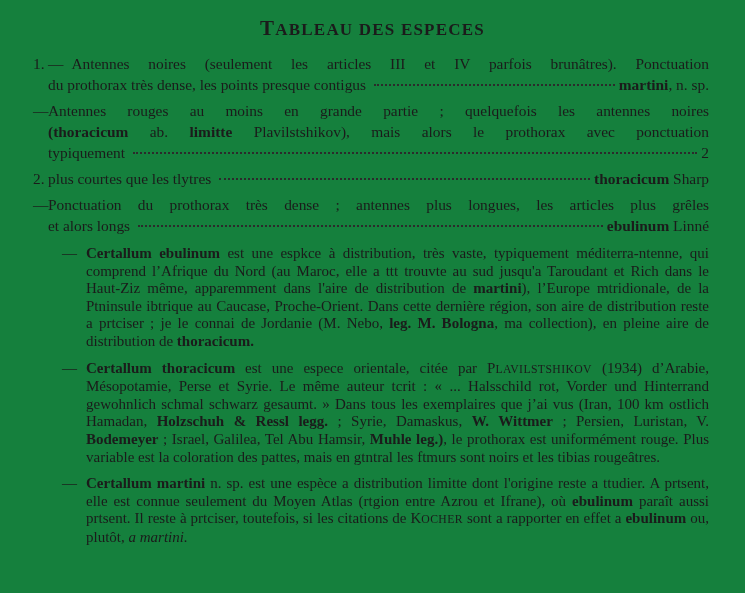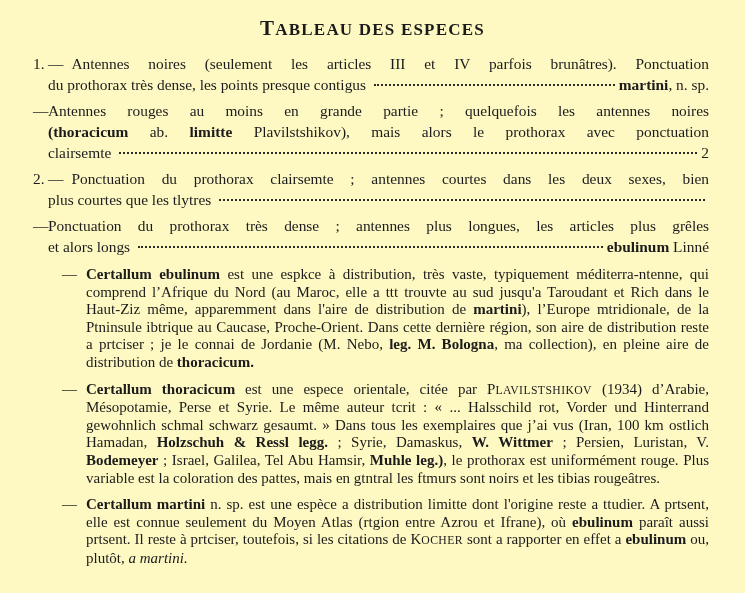--- a/index.html
+++ b/index.html
@@ -1,19 +1,19 @@
 <!DOCTYPE html>
 <html><head>
 <meta charset="utf-8">
 <style>
   html,body{margin:0;padding:0;background:#e9e9e7;}
   .page{
     position:relative;
     width:745px;height:593px;
-    background:#fef9c3;
+    background:#15803d;
     box-sizing:border-box;
     padding-top:16px;
     overflow:hidden;
     font-family:"Liberation Serif","DejaVu Serif",serif;
     color:#1b1b1b;
   }
   .title{
     text-align:center;
     font-weight:bold;
     font-size:21px;
@@ -73,31 +73,31 @@
           <span class="lead"><span>du prothorax très dense, les points presque contigus</span></span>
           <span class="leader"></span>
           <span class="result"><span class="bit">martini</span><span>, n. sp.</span></span>
         </div>
       </div>
       <div class="key-item">
         <span class="key-hang">—</span>
         <div class="key-line"><span>Antennes rouges au moins en grande partie ; quelquefois les antennes noires</span></div>
         <div class="key-line"><span class="bit">(thoracicum</span><span> ab. </span><span class="bit">limitte</span><span> Plavilstshikov), mais alors le prothorax avec ponctuation</span></div>
         <div class="leader-line">
-          <span class="lead"><span>clairsemte</span></span>
+          <span class="lead"><span>typiquement</span></span>
           <span class="leader"></span>
           <span class="result"><span>2</span></span>
         </div>
       </div>
       <div class="key-item">
         <span class="key-hang">2.</span>
-        <div class="key-line"><span class="prefix">—</span><span>Ponctuation du prothorax clairsemte ; antennes courtes dans les deux sexes, bien</span></div>
         <div class="leader-line">
           <span class="lead"><span>plus courtes que les tlytres</span></span>
           <span class="leader"></span>
+          <span class="result"><span class="bit">thoracicum</span><span> Sharp</span></span>
         </div>
       </div>
       <div class="key-item">
         <span class="key-hang">—</span>
         <div class="key-line"><span>Ponctuation du prothorax très dense ; antennes plus longues, les articles plus grêles</span></div>
         <div class="leader-line">
           <span class="lead"><span>et alors longs</span></span>
           <span class="leader"></span>
           <span class="result"><span class="bit">ebulinum</span><span> Linné</span></span>
         </div>

